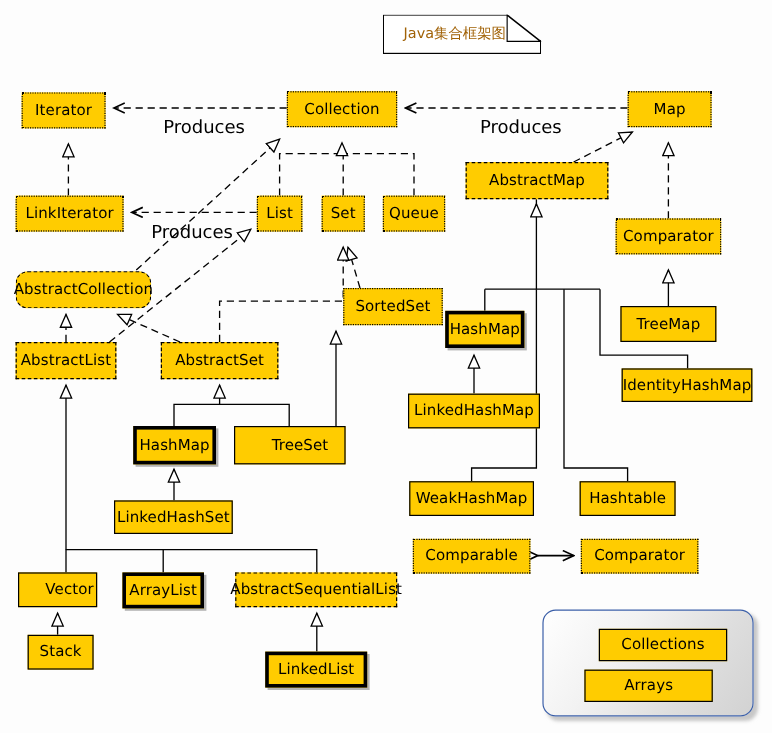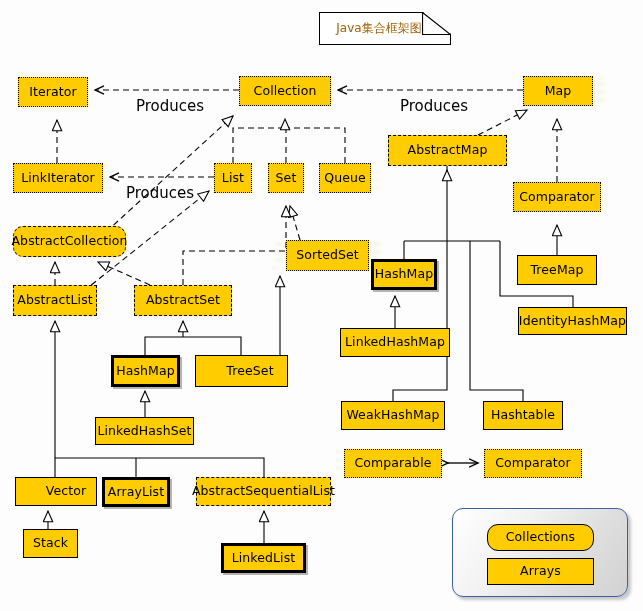--- a/index.html
+++ b/index.html
@@ -182,24 +182,24 @@
       <div class="node abstract" style="left: 134px; top: 285px; width: 98px; height: 31px;">AbstractSet</div>
       <div class="node concrete" style="left: 518px; top: 307px; width: 109px; height: 28px;">IdentityHashMap</div>
       <div class="node concrete" style="left: 340px; top: 328px; width: 110px; height: 29px;">LinkedHashMap</div>
       <div class="node hl" style="left: 111px; top: 355px; width: 69px; height: 32px;">HashMap</div>
       <div class="node concrete" style="left: 195px; top: 355px; width: 93px; height: 32px; padding-left: 17px;">TreeSet</div>
       <div class="node concrete" style="left: 341px; top: 401px; width: 104px; height: 29px;">WeakHashMap</div>
       <div class="node concrete" style="left: 483px; top: 401px; width: 80px; height: 29px;">Hashtable</div>
       <div class="node concrete" style="left: 95px; top: 417px; width: 99px; height: 28px;">LinkedHashSet</div>
       <div class="node iface" style="left: 344px; top: 449px; width: 98px; height: 29px;">Comparable</div>
       <div class="node iface" style="left: 484px; top: 449px; width: 98px; height: 29px;">Comparator</div>
-      <div class="node concrete" style="left: 15px; top: 477px; width: 82px; height: 29px; padding-left: 20px;">Vector</div>
+      <div class="node concrete" style="left: 15px; top: 477px; width: 66px; height: 29px; padding-left: 20px;">Vector</div>
       <div class="node hl" style="left: 102px; top: 477px; width: 68px; height: 30px;">ArrayList</div>
       <div class="node abstract" style="left: 196px; top: 477px; width: 135px; height: 29px;">AbstractSequentialList</div>
-      <div class="node concrete" style="left: 487px; top: 524px; width: 107px; height: 27px; border-radius: 11px;">Collections</div>
+      <div class="node concrete" style="left: 499px; top: 524px; width: 107px; height: 27px;">Collections</div>
       <div class="node hl" style="left: 221px; top: 543px; width: 85px; height: 30px;">LinkedList</div>
       <div class="node concrete" style="left: 487px; top: 558px; width: 107px; height: 27px;">Arrays</div>
       <div class="node concrete" style="left: 23px; top: 529px; width: 55px; height: 29px;">Stack</div>
     </div>
   <div id="labels">
       <div class="edge-label" style="left: 136px; top: 97px;">Produces</div>
       <div class="edge-label" style="left: 126px; top: 184px;">Produces</div>
       <div class="edge-label" style="left: 400px; top: 97px;">Produces</div>
     </div>
 

